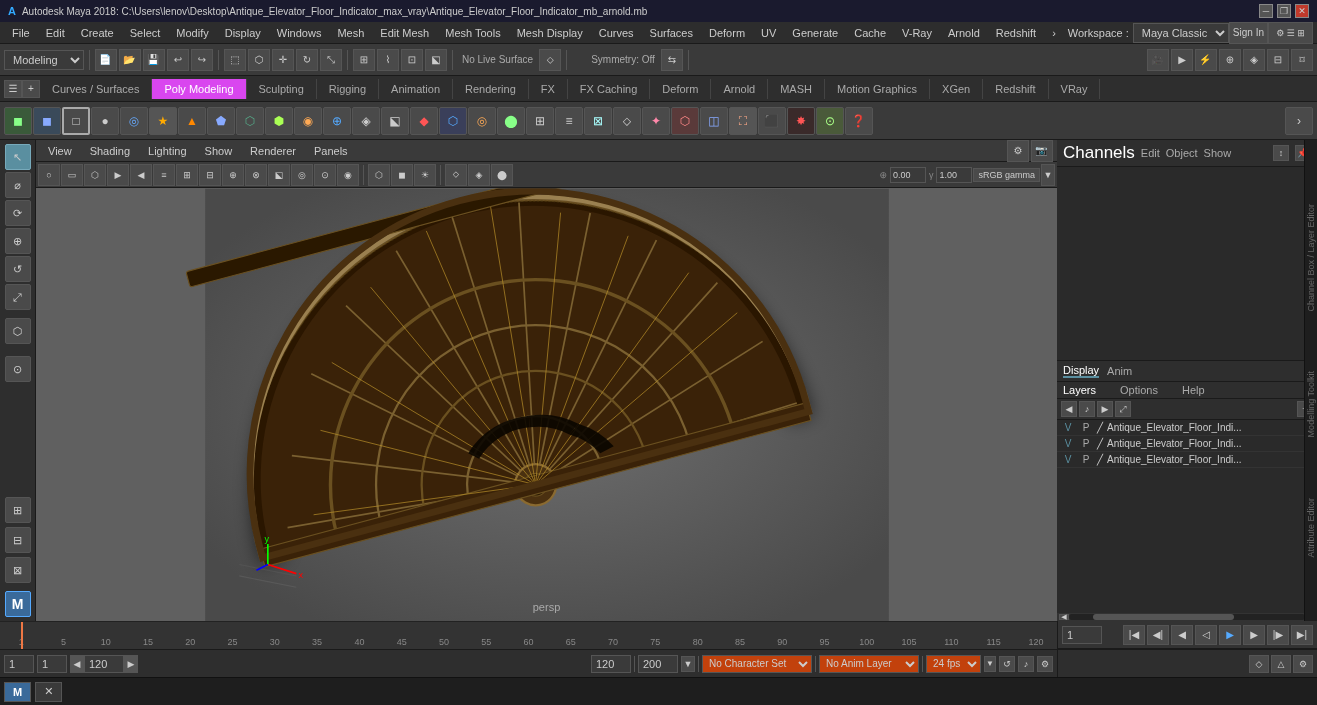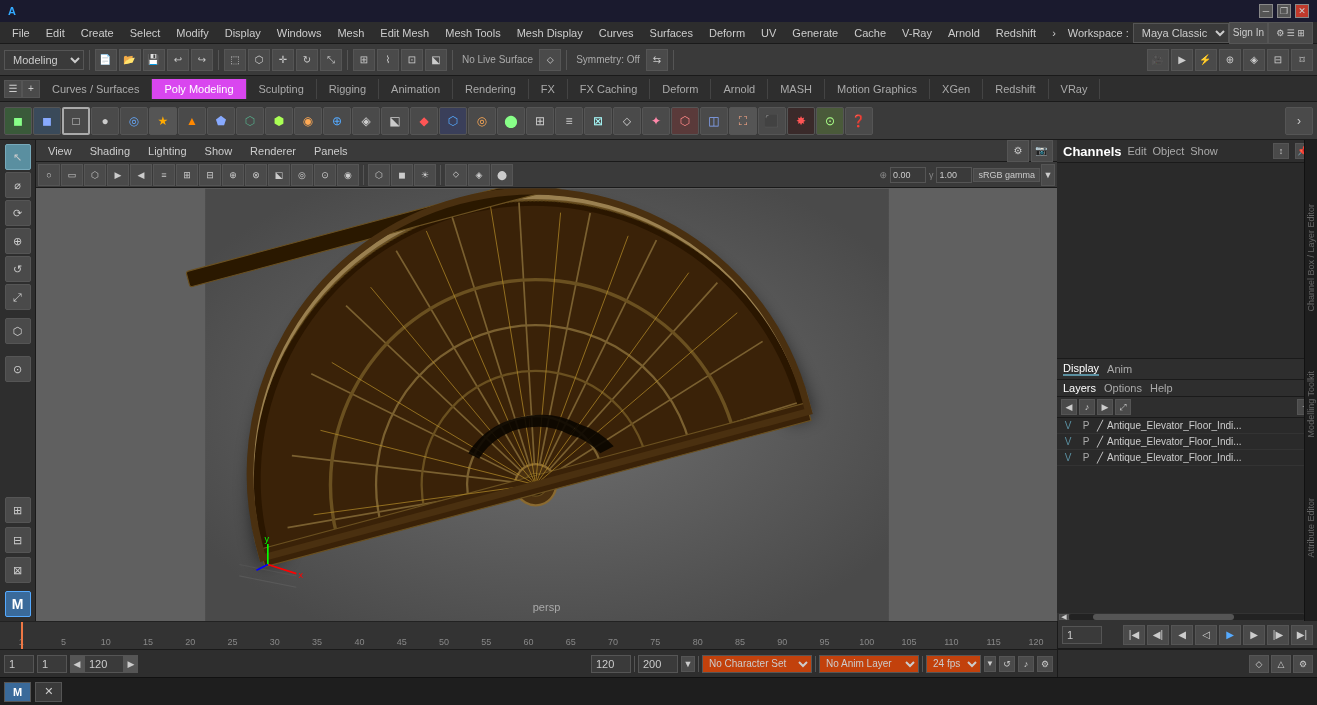--- a/index.html
+++ b/index.html
@@ -314,20 +314,21 @@
     }
   </style>
 </head>
 <body>
 
 <div id="app">
 
   <div id="title-bar">
     <div class="title-text">
       <span style="font-weight:bold;color:#3af;">A</span>
+      <span style="font-size:10px;">Autodesk Maya 2018: C:\Users\lenov\Desktop\Antique_Elevator_Floor_Indicator_max_vray\Antique_Elevator_Floor_Indicator_mb_arnold.mb</span>
     </div>
     <div class="win-controls">
       <div class="win-btn">─</div>
       <div class="win-btn">❐</div>
       <div class="win-btn close">✕</div>
     </div>
   </div>
 
   <div id="menu-bar">
     <div class="menu-item">File</div>
@@ -379,21 +380,21 @@
     <div class="toolbar-btn">⤡</div>
     <div class="toolbar-separator"></div>
     <div class="toolbar-btn">⊞</div>
     <div class="toolbar-btn">⌇</div>
     <div class="toolbar-btn">⊡</div>
     <div class="toolbar-btn">⬕</div>
     <div class="toolbar-separator"></div>
     <span style="font-size:10px;color:#aaa;padding:0 4px;">No Live Surface</span>
     <div class="toolbar-btn">⬦</div>
     <div class="toolbar-separator"></div>
-    <span style="font-size:10px;color:#aaa;padding:0 4px;">Symmetry: Off</span>
+    <span style="font-size:10px;color:#aaa;padding:0 4px;margin-left:15px;">Symmetry: Off</span>
     <div class="toolbar-btn">⇆</div>
     <div class="toolbar-separator"></div>
     <div style="flex:1"></div>
     <div class="toolbar-btn">🎥</div>
     <div class="toolbar-btn">▶</div>
     <div class="toolbar-btn">⚡</div>
     <div class="toolbar-btn">⊕</div>
     <div class="toolbar-btn">◈</div>
     <div class="toolbar-btn">⊟</div>
     <div class="toolbar-btn">⌑</div>
@@ -608,38 +609,38 @@
           </g>
         </svg>
 
         <div class="viewport-label">persp</div>
       </div>
     </div>
 
     <div id="right-side" style="width:260px;display:flex;flex-direction:column;position:relative;">
 
       <div id="channel-header-row">
-        <span style="cursor:pointer;color:#fff;font-weight:bold;font-size:13px;">Channels</span>
+        <span style="cursor:pointer;color:#fff;font-weight:normal;font-size:17px;">Channels</span>
         <span style="cursor:pointer;color:#aaa;font-size:11px;">Edit</span>
         <span style="cursor:pointer;color:#aaa;font-size:11px;">Object</span>
         <span style="cursor:pointer;color:#aaa;font-size:11px;">Show</span>
         <div style="flex:1;"></div>
         <div class="toolbar-btn" style="width:16px;height:16px;font-size:9px;">↕</div>
         <div class="toolbar-btn" style="width:16px;height:16px;font-size:9px;">📌</div>
       </div>
 
       <div id="channel-body" style="flex:1;background:#2a2a2a;min-height:120px;">
       </div>
 
       <div style="display:flex;align-items:center;padding:3px 6px;background:#2e2e2e;border-top:1px solid #1a1a1a;border-bottom:1px solid #1a1a1a;gap:8px;">
         <span style="cursor:pointer;color:#fff;font-size:11px;border-bottom:2px solid #5a8fa0;">Display</span>
         <span style="cursor:pointer;color:#aaa;font-size:11px;">Anim</span>
       </div>
 
-      <div style="display:flex;align-items:center;padding:2px 6px;background:#2e2e2e;border-bottom:1px solid #1a1a1a;gap:8px;">
+      <div style="display:flex;align-items:center;padding:2px 6px;background:#2e2e2e;border-bottom:1px solid #1a1a1a;gap:24px;">
         <span style="cursor:pointer;color:#fff;font-size:11px;">Layers</span>
         <span style="cursor:pointer;color:#aaa;font-size:11px;">Options</span>
         <span style="cursor:pointer;color:#aaa;font-size:11px;">Help</span>
       </div>
 
       <div style="display:flex;align-items:center;padding:2px 4px;background:#2e2e2e;border-bottom:1px solid #1a1a1a;gap:2px;">
         <div class="toolbar-btn" style="width:16px;height:16px;font-size:9px;">◀</div>
         <div class="toolbar-btn" style="width:16px;height:16px;font-size:9px;">♪</div>
         <div class="toolbar-btn" style="width:16px;height:16px;font-size:9px;">▶</div>
         <div class="toolbar-btn" style="width:16px;height:16px;font-size:9px;">⤢</div>

